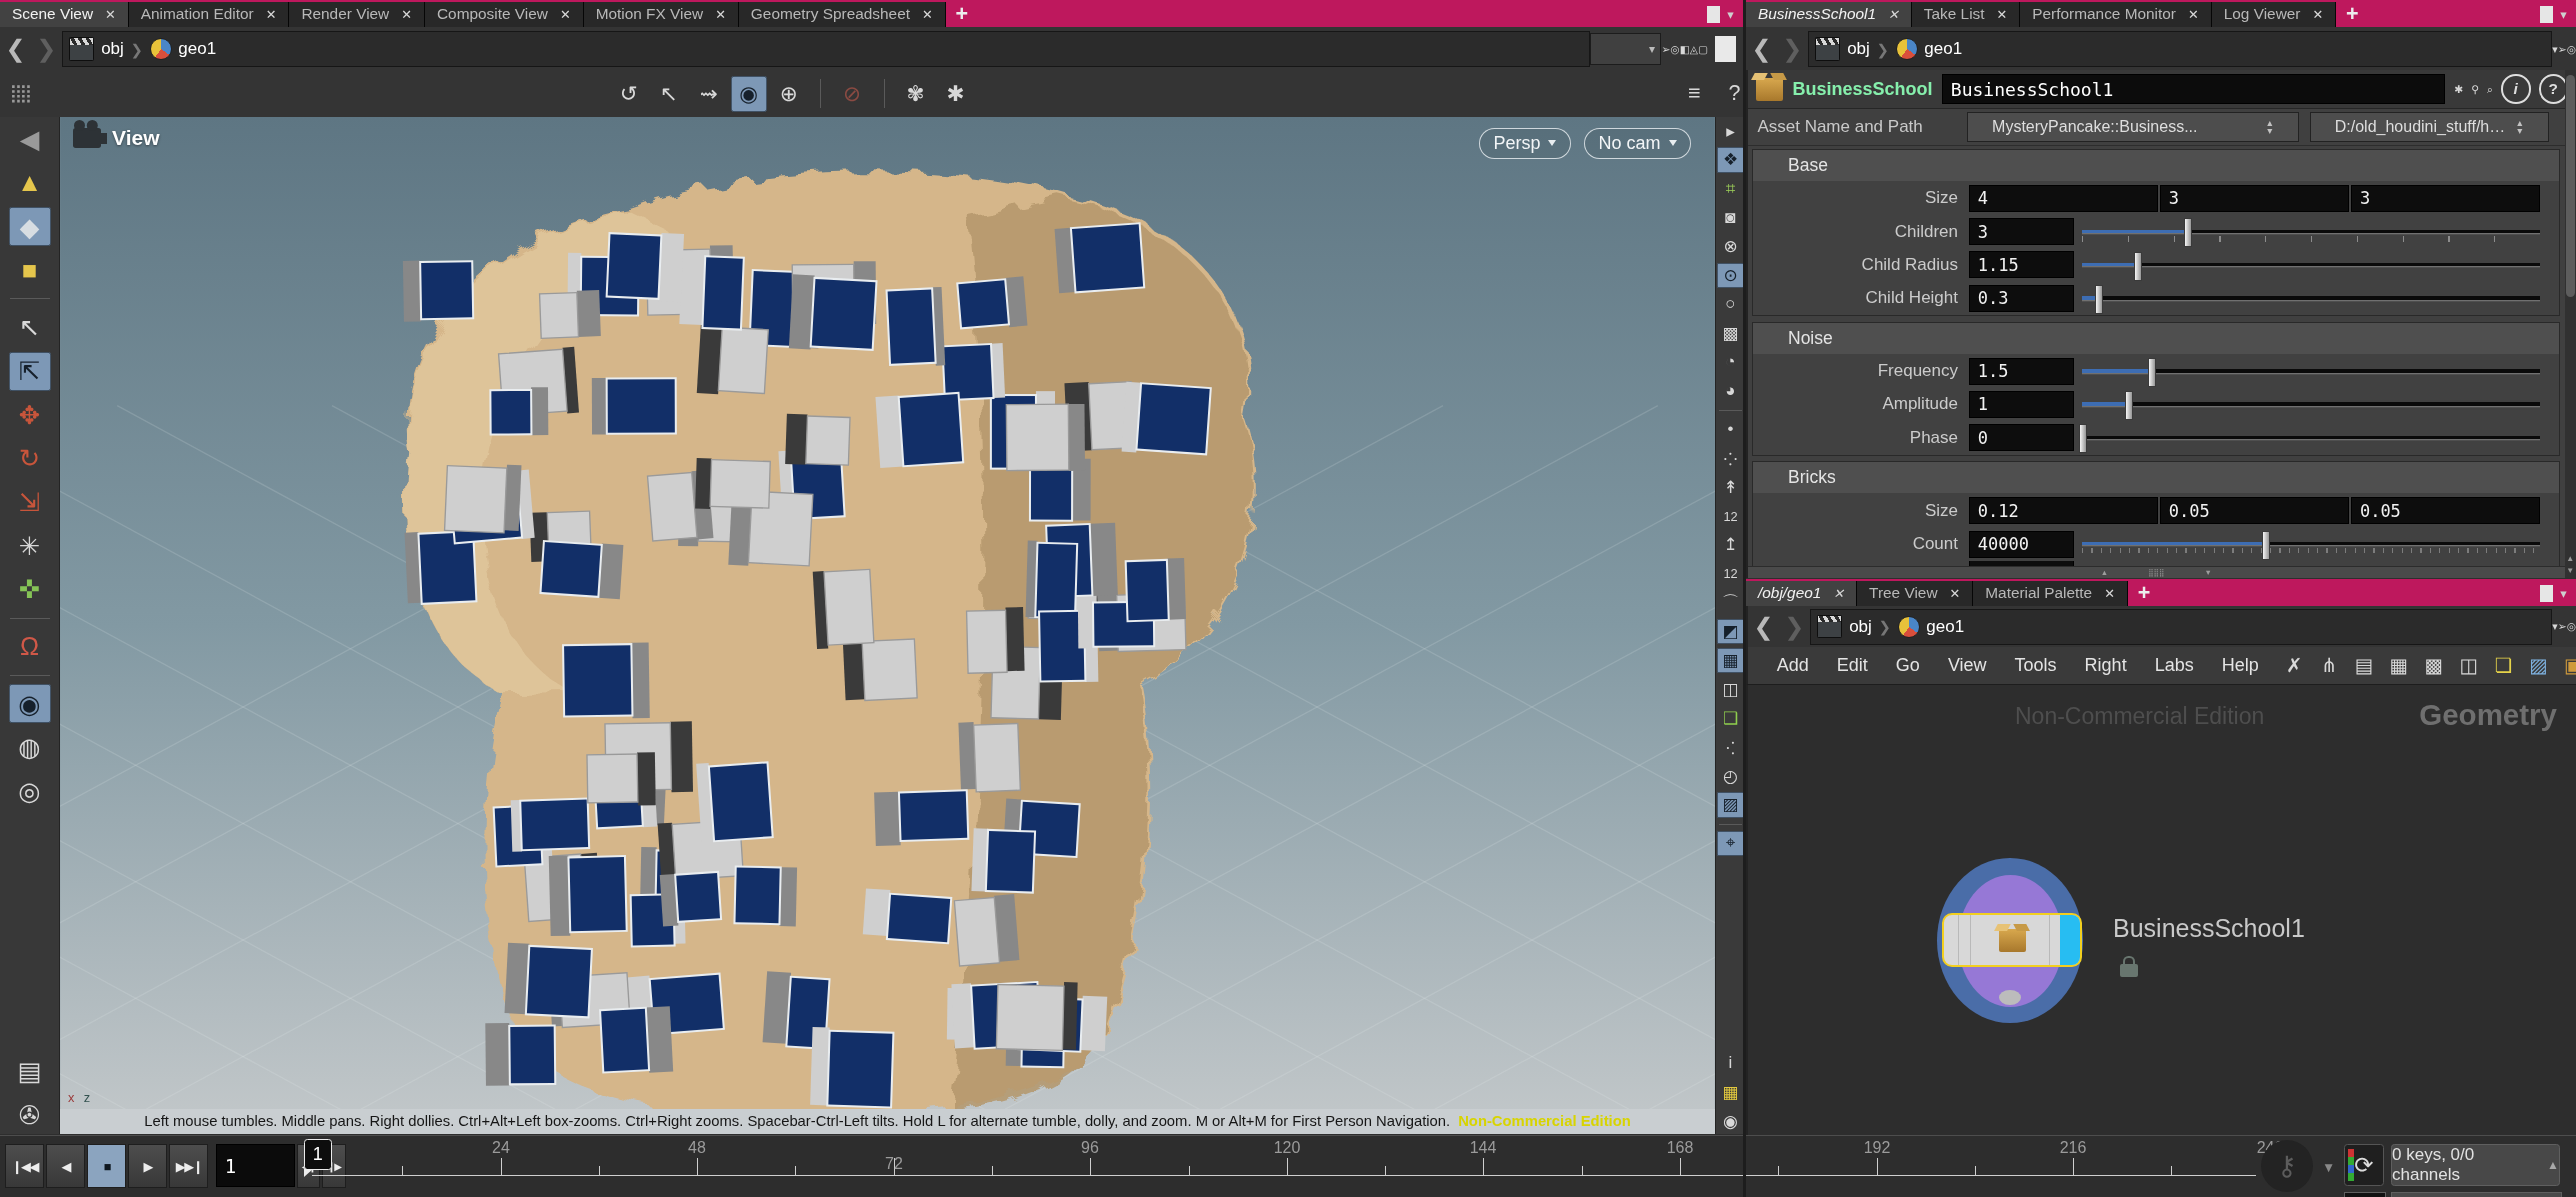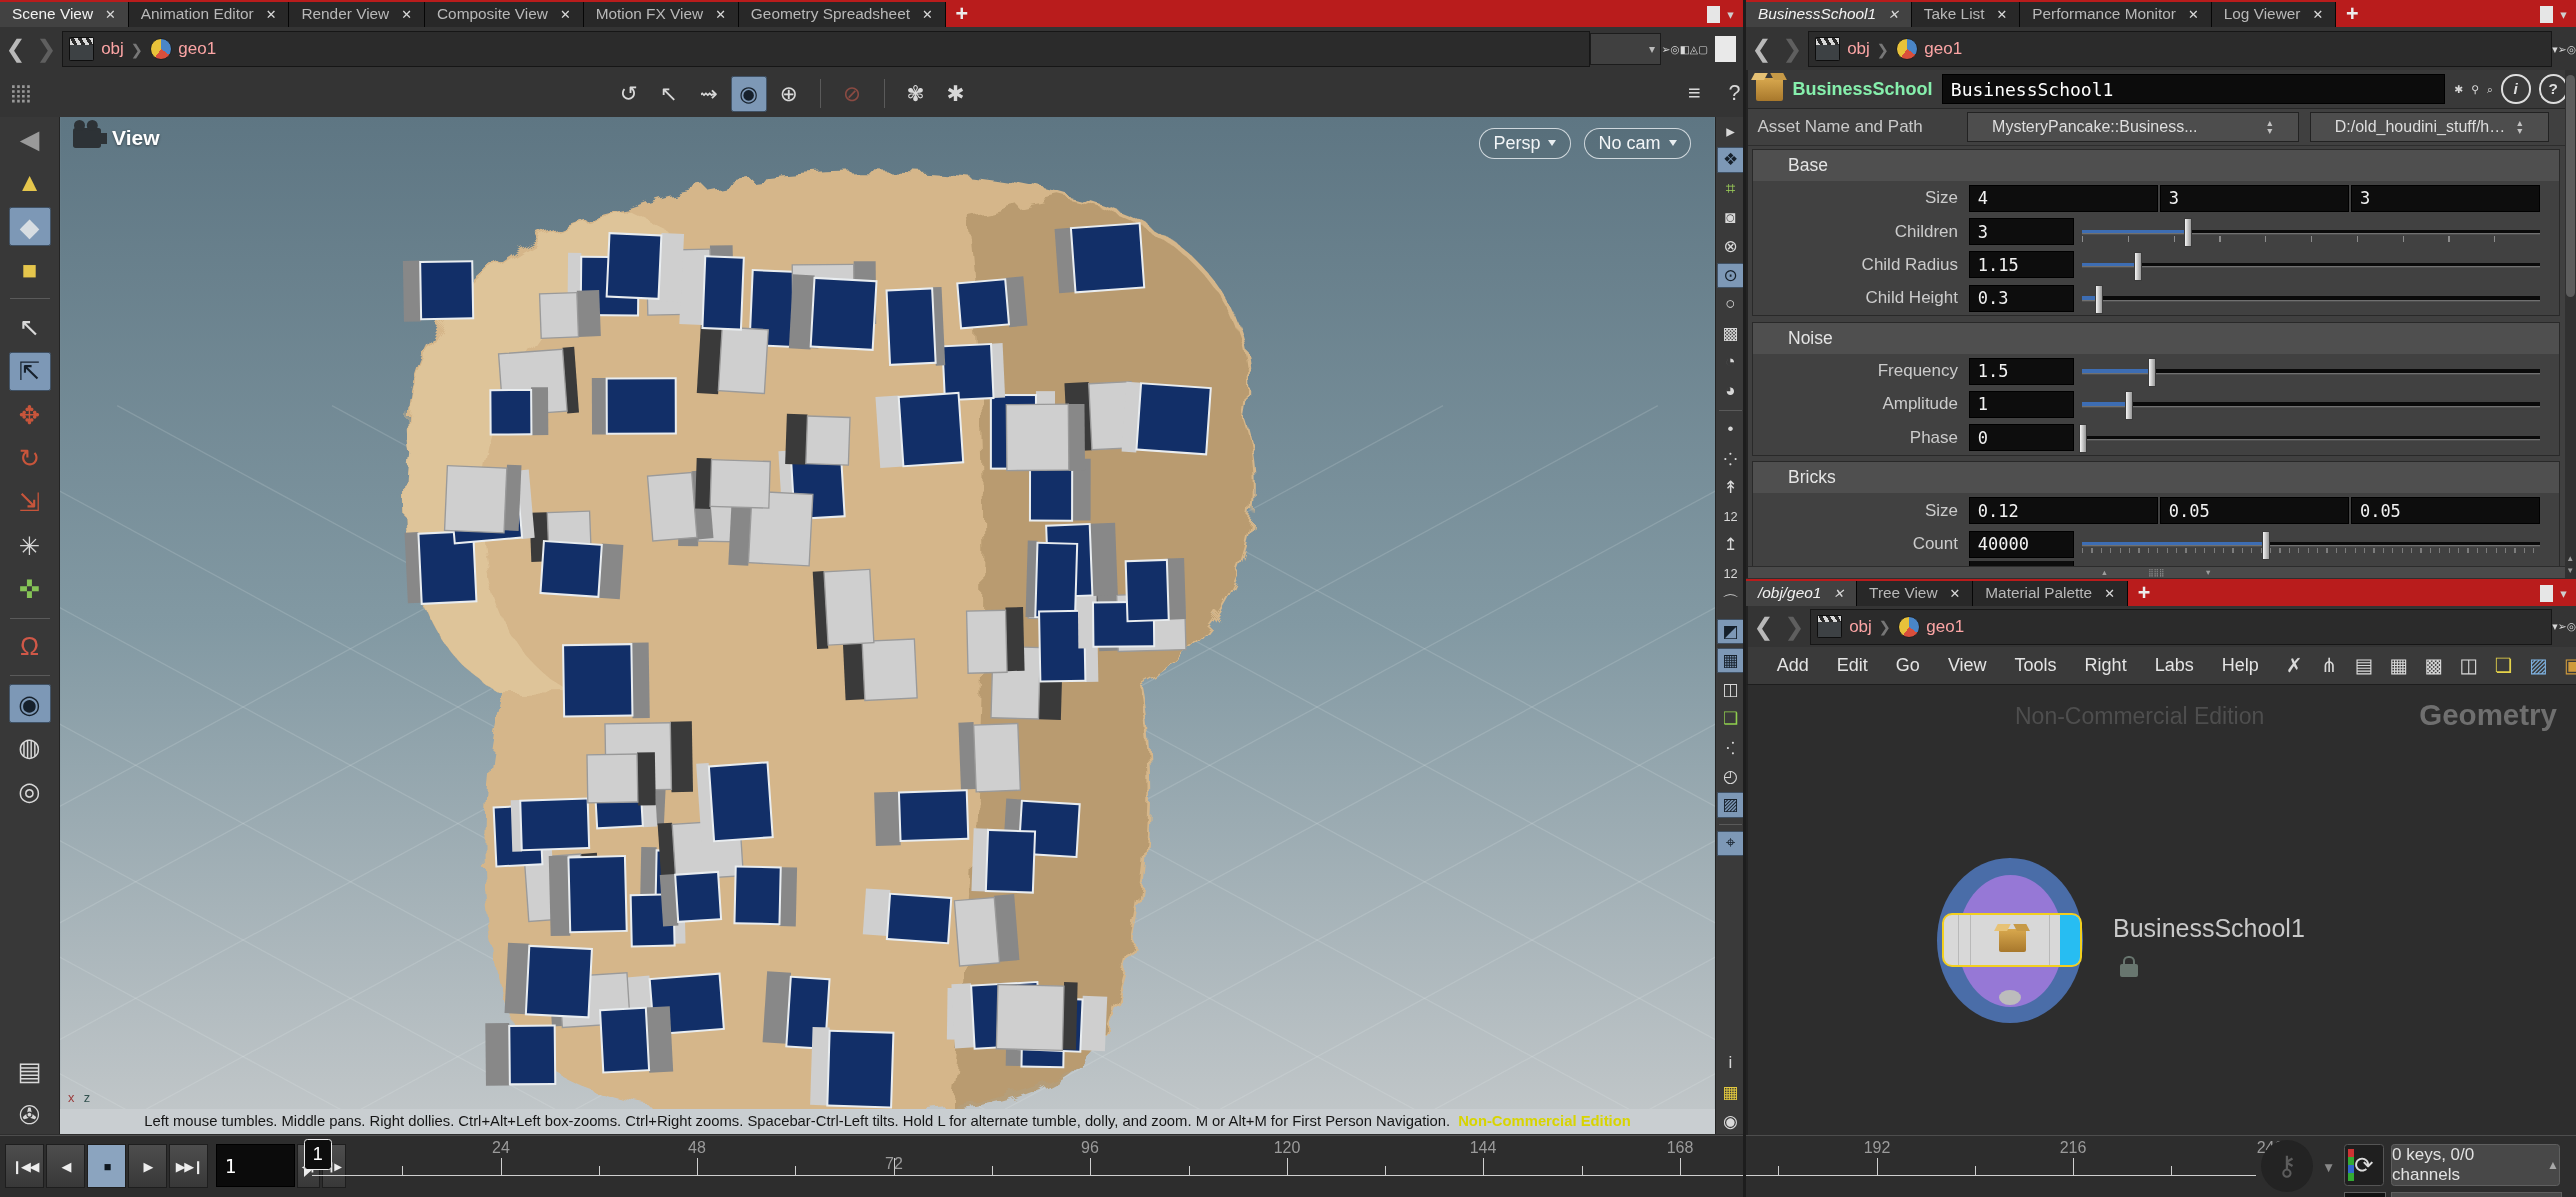--- a/index.html
+++ b/index.html
@@ -1,34 +1,34 @@
 <!DOCTYPE html>
 <html style="font-size:10.7px"><head>
 <meta charset="utf-8">
 <style>
   html,body{margin:0;padding:0;background:#1a1a1a;}
   #root{position:relative;width:2576px;height:1197px;background:#2e2e2e;overflow:hidden;
         font-family:"Liberation Sans",sans-serif;color:#ccc;-webkit-font-smoothing:antialiased;}
   
-  .tabbar{position:absolute;height:27px;background:#b91c1c;display:flex;align-items:flex-end;overflow:hidden;}
+  .tabbar{position:absolute;height:27px;background:#be185d;display:flex;align-items:flex-end;overflow:hidden;}
   .tab{display:flex;align-items:center;height:25.5px;padding:0 12px;background:#282828;color:#b8b8b8;
        font-size:15.4px;border-right:0.7px solid #060606;gap:12px;white-space:nowrap;}
   .tab.active{background:#424242;color:#f2f2f2;}
   .tab.italic{font-style:italic;}
   .tab-close{font-size:12.8px;color:#d8d8d8;}
   .tab-add{width:32px;height:25.5px;display:flex;align-items:center;justify-content:center;color:#ececec;font-size:21.5px;font-weight:bold;}
   .pane-ctrl{margin-left:auto;display:flex;align-items:center;gap:6.7px;padding:0 9.4px 4px 0;}
   .pane-ctrl .sq{width:13.4px;height:17.5px;background:#e6e6e6;}
   .pane-ctrl .caret{color:#cfcfcf;font-size:12.8px;}
   
   .toolrow{position:absolute;background:#343434;border-bottom:0.7px solid #1b1b1b;display:flex;align-items:center;}
   .navarrow{font-size:24px;color:#b9b9b9;padding:0 5.4px;}
   .navarrow.dim{color:#5f5f5f;}
   .pathchip{height:34px;background:#2b2b2b;border:0.7px solid #161616;display:flex;align-items:center;gap:6.7px;padding:0 6.7px;flex:1;}
-  .pathtext{font-size:17px;color:#fca5a5;}
+  .pathtext{font-size:17px;color:#ffffff;}
   .chev{color:#777;font-size:14.8px;}
   .clap{width:23px;height:21.5px;background:#3d4144;border:0.7px solid #0e0e0e;position:relative;border-radius:1.3px;}
   .clap::before{content:'';position:absolute;top:0;left:0;right:0;height:6.7px;
       background:repeating-linear-gradient(60deg,#d8d8d8 0 3.4px,#2b2b2b 3.4px 6.7px);}
   .geoicon{width:20px;height:20px;border-radius:50%;
       background:conic-gradient(#4a86c8 0 125deg,#d94f3c 125deg 215deg,#e8c23a 215deg 360deg);
       border:0.7px solid #222;}
   .tr-combo{width:64px;height:29.5px;background:#404040;border:0.7px solid #1c1c1c;display:flex;align-items:center;justify-content:flex-end;padding-right:5.4px;color:#bbb;font-size:12px;}
   .tr-sq{width:21.5px;height:25.5px;background:#e9e9e9;margin:0 6.7px;}
   

